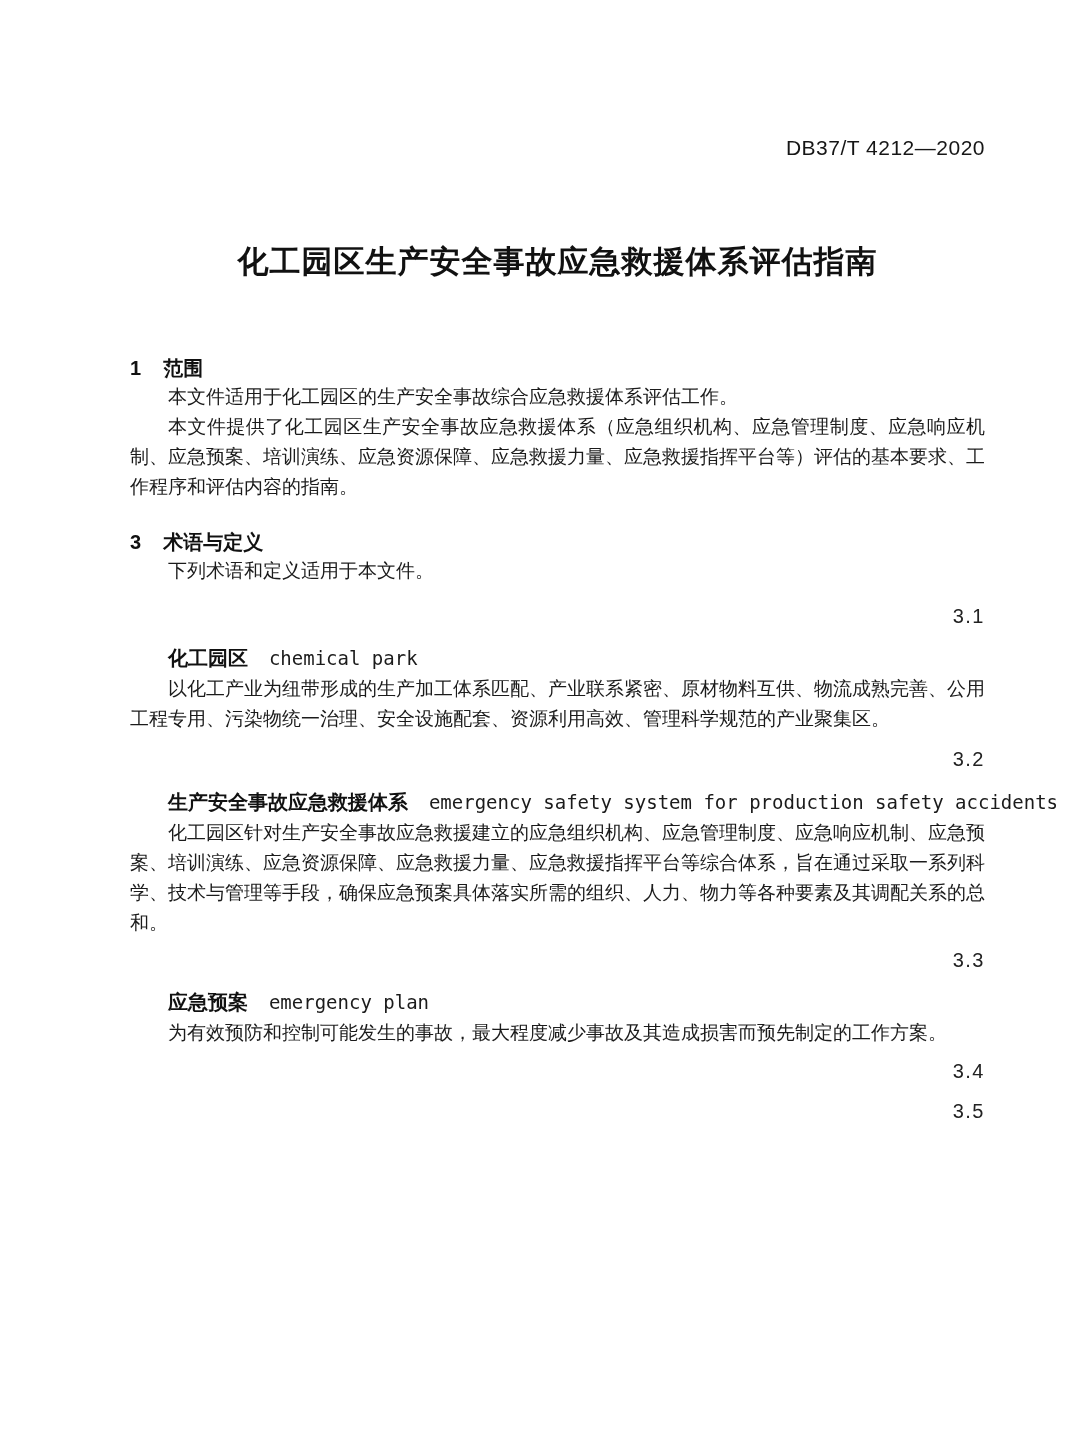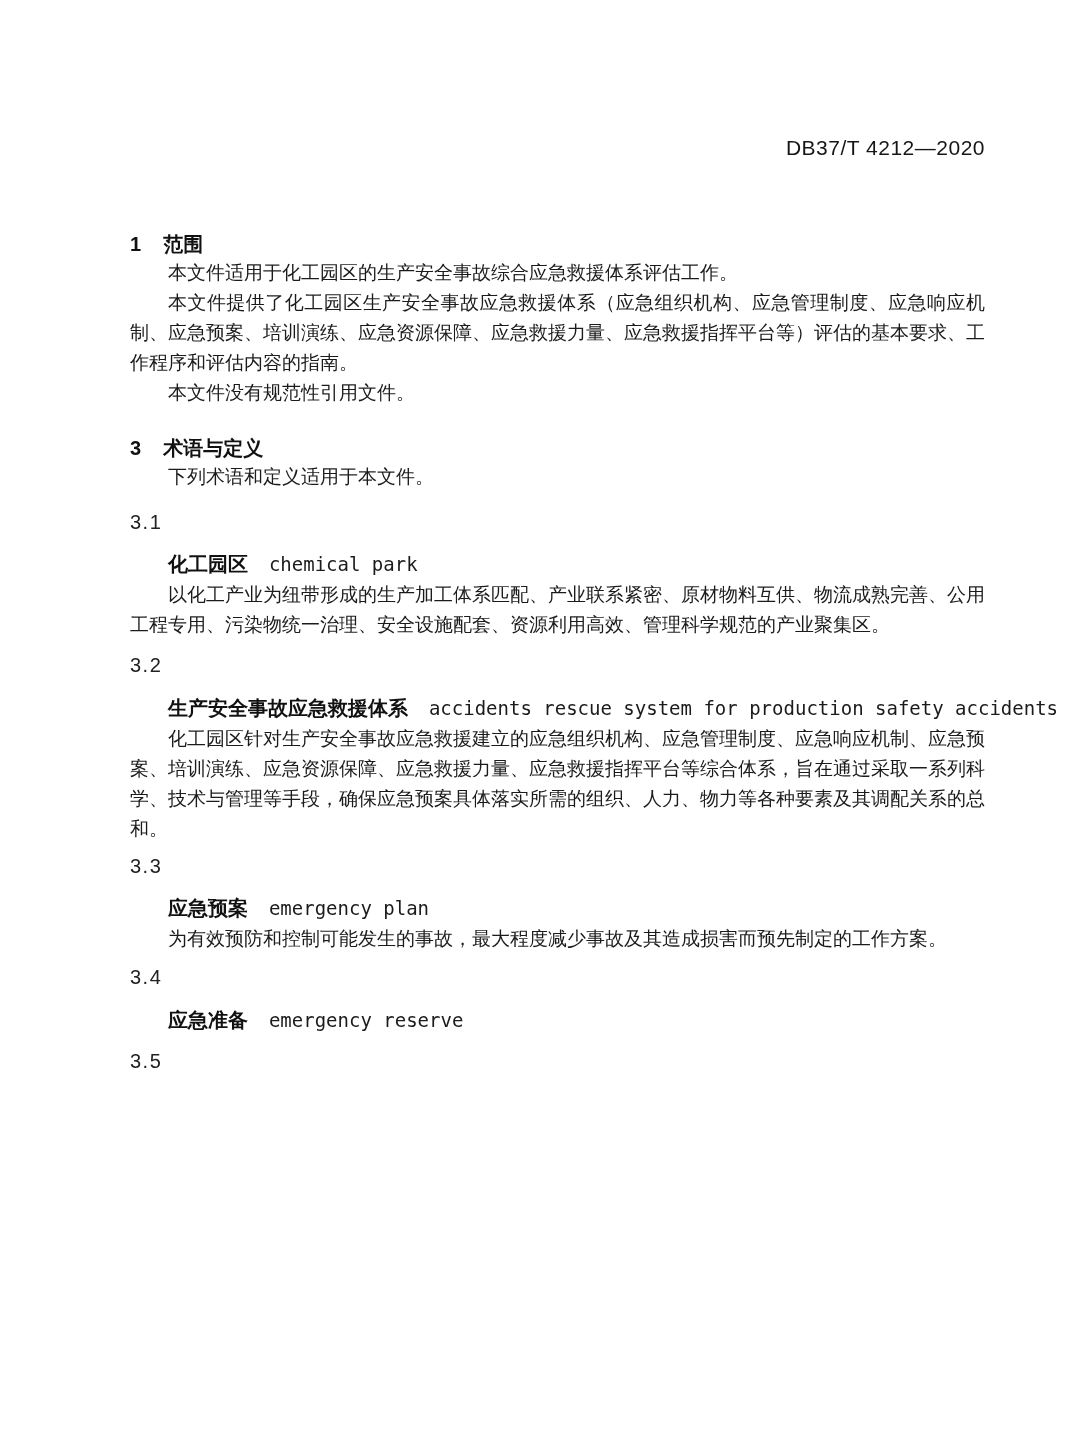--- a/index.html
+++ b/index.html
@@ -67,20 +67,21 @@
     text-align: justify;
     text-indent: 2em;
     color: #1b1b1b;
   }
   .term-num {
     font-family: "Liberation Sans", sans-serif;
     font-size: 20px;
     line-height: 30px;
     letter-spacing: 1.5px;
     color: #222;
+    text-align: right;
   }
   .term-line {
     font-size: 19px;
     line-height: 30px;
     text-indent: 2em;
     white-space: nowrap;
   }
   .term-zh {
     font-family: "Liberation Sans", sans-serif;
     font-weight: bold;
@@ -103,54 +104,51 @@
     color: #222;
   }
 </style>
 </head>
 <body>
 
 <div class="page">
 
   <div class="doc-number">DB37/T 4212—2020</div>
 
+  <h1 class="title">化工园区生产安全事故应急救援体系评估指南</h1>
 
   <div class="sec-heading mt52">
     <span class="sec-num">1</span><span>范围</span>
   </div>
   <p class="body">本文件适用于化工园区的生产安全事故综合应急救援体系评估工作。</p>
   <p class="body mt24">本文件提供了化工园区生产安全事故应急救援体系（应急组织机构、应急管理制度、应急响应机制、应急预案、培训演练、应急资源保障、应急救援力量、应急救援指挥平台等）评估的基本要求、工作程序和评估内容的指南。</p>
 
-  <p class="body mt30">本文件没有规范性引用文件。</p>
 
   <div class="sec-heading mt26">
     <span class="sec-num">3</span><span>术语与定义</span>
   </div>
   <p class="body mt27">下列术语和定义适用于本文件。</p>
 
   <div class="term-num mt15">3.1</div>
   <div class="term-line mt12">
     <span class="term-zh">化工园区</span><span class="term-en">chemical park</span>
   </div>
   <p class="body">以化工产业为纽带形成的生产加工体系匹配、产业联系紧密、原材物料互供、物流成熟完善、公用工程专用、污染物统一治理、安全设施配套、资源利用高效、管理科学规范的产业聚集区。</p>
 
   <div class="term-num mt10">3.2</div>
   <div class="term-line mt13">
-    <span class="term-zh">生产安全事故应急救援体系</span><span class="term-en">accidents rescue system for production safety accidents</span>
+    <span class="term-zh">生产安全事故应急救援体系</span><span class="term-en">emergency safety system for production safety accidents</span>
   </div>
   <p class="body">化工园区针对生产安全事故应急救援建立的应急组织机构、应急管理制度、应急响应机制、应急预案、培训演练、应急资源保障、应急救援力量、应急救援指挥平台等综合体系，旨在通过采取一系列科学、技术与管理等手段，确保应急预案具体落实所需的组织、人力、物力等各种要素及其调配关系的总和。</p>
 
   <div class="term-num mt7">3.3</div>
   <div class="term-line mt12">
     <span class="term-zh">应急预案</span><span class="term-en">emergency plan</span>
   </div>
   <p class="body">为有效预防和控制可能发生的事故，最大程度减少事故及其造成损害而预先制定的工作方案。</p>
 
   <div class="term-num mt8">3.4</div>
-  <div class="term-line mt13">
-    <span class="term-zh">应急准备</span><span class="term-en">emergency reserve</span>
-  </div>
 
   <div class="term-num mt10">3.5</div>
 
   <div class="page-number">1</div>
 
 </div>
 
 </body></html>

